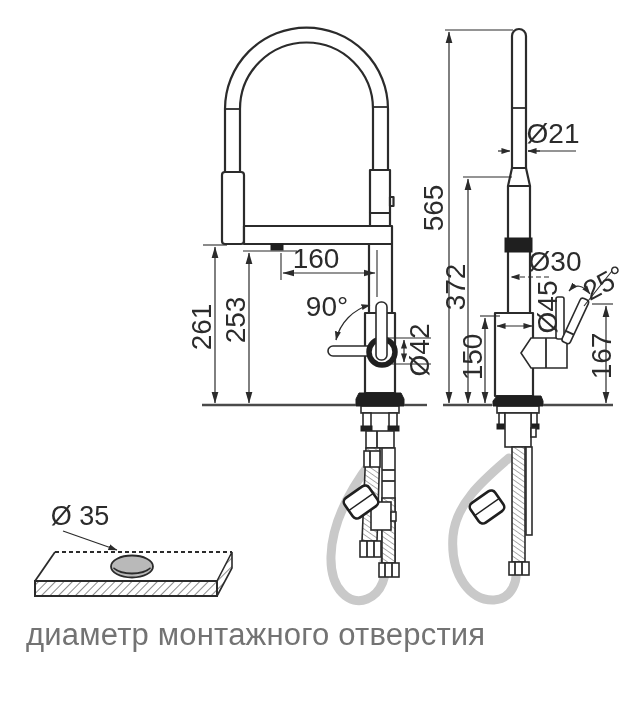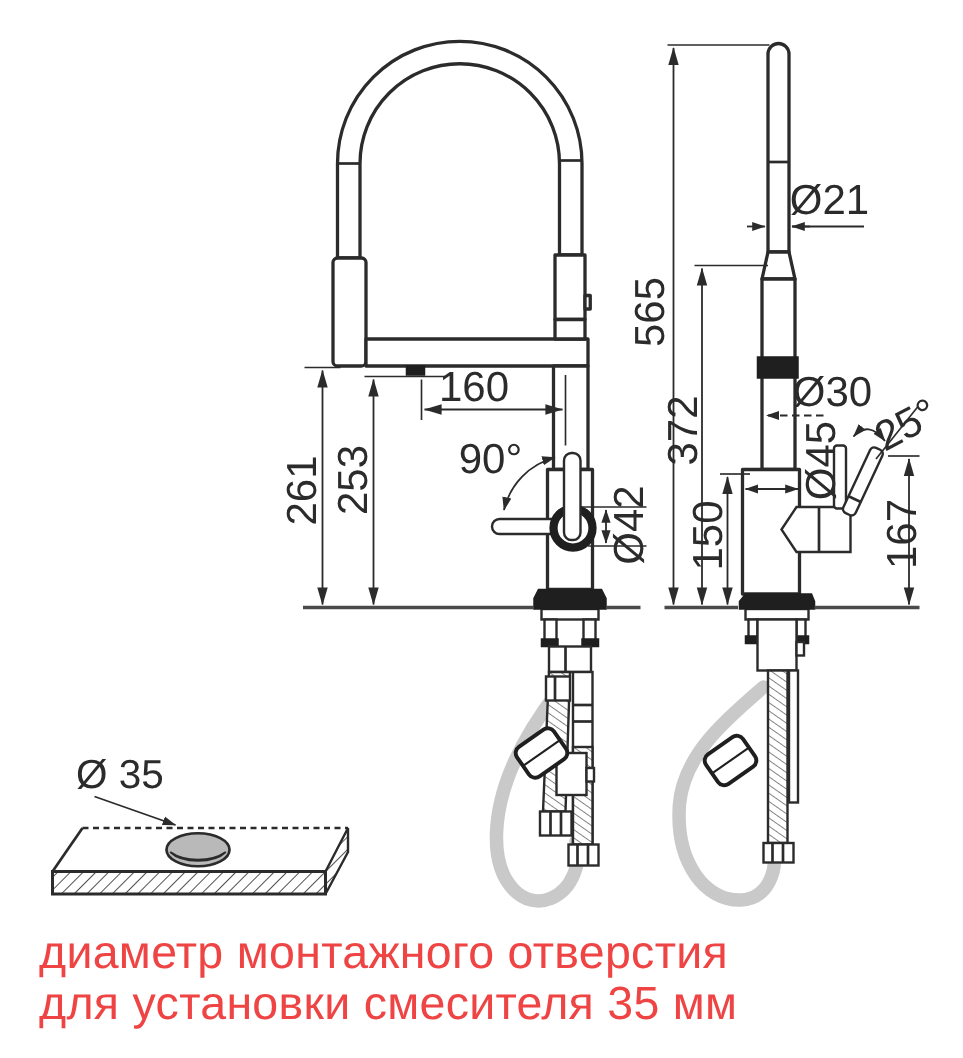--- a/index.html
+++ b/index.html
@@ -12,21 +12,21 @@
   .dim{fill:none;stroke:#2b2b2b;stroke-width:1.2;}
   .ext{fill:none;stroke:#2b2b2b;stroke-width:1.1;}
   .counter{fill:none;stroke:#4a4a4a;stroke-width:2.4;}
   .hose{fill:none;stroke:#c9c9c9;stroke-width:9;stroke-linecap:round;}
   .braided{fill:url(#braid);stroke:#2b2b2b;stroke-width:1.6;}
   .part{fill:#ffffff;stroke:#2b2b2b;stroke-width:1.6;}
   text.dim-label{font-family:"Liberation Sans",sans-serif;font-size:28px;fill:#2b2b2b;
         text-anchor:middle;dominant-baseline:central;}
   text.small-label{font-size:27px;}
   #caption{position:absolute;left:26px;top:618px;width:590px;
-        font-size:31px;line-height:34px;color:#ef4444;letter-spacing:0.2px;}
+        font-size:31px;line-height:34px;color:#737373;letter-spacing:0.2px;}
 </style>
 </head>
 <body>
 
 <div id="stage">
 <svg width="642" height="705" viewBox="0 0 642 705">
   <defs>
     <marker id="ah" viewBox="0 0 10 10" refX="9.5" refY="5" markerWidth="10" markerHeight="10" orient="auto-start-reverse">
           <path d="M0,2.1 L10,5 L0,7.9 Z" fill="#2b2b2b"></path>
         </marker>
@@ -202,15 +202,14 @@
     <polygon points="217,581 232,552 232,568 217,596" fill="url(#hatch)" stroke="#2b2b2b" stroke-width="1.6"></polygon>
     <ellipse cx="132" cy="566.5" rx="21" ry="11" fill="#b9b9b9" stroke="#2b2b2b" stroke-width="1.8"></ellipse>
     <path d="M 113.5,568 A 21 11 0 0 0 150.5,568 A 24 14 0 0 1 113.5,568 Z" fill="#ffffff" stroke="#2b2b2b" stroke-width="1.3"></path>
     <line class="dim" x1="63" y1="531" x2="117" y2="550" marker-end="url(#ahs)"></line>
     <text class="dim-label small-label" x="80" y="516">Ø 35</text>
   </g>
 </svg>
 
 <div id="caption">
   <div>диаметр монтажного отверстия</div>
-  <div>для установки смесителя 35 мм</div>
 </div>
 </div>
 
 </body></html>

